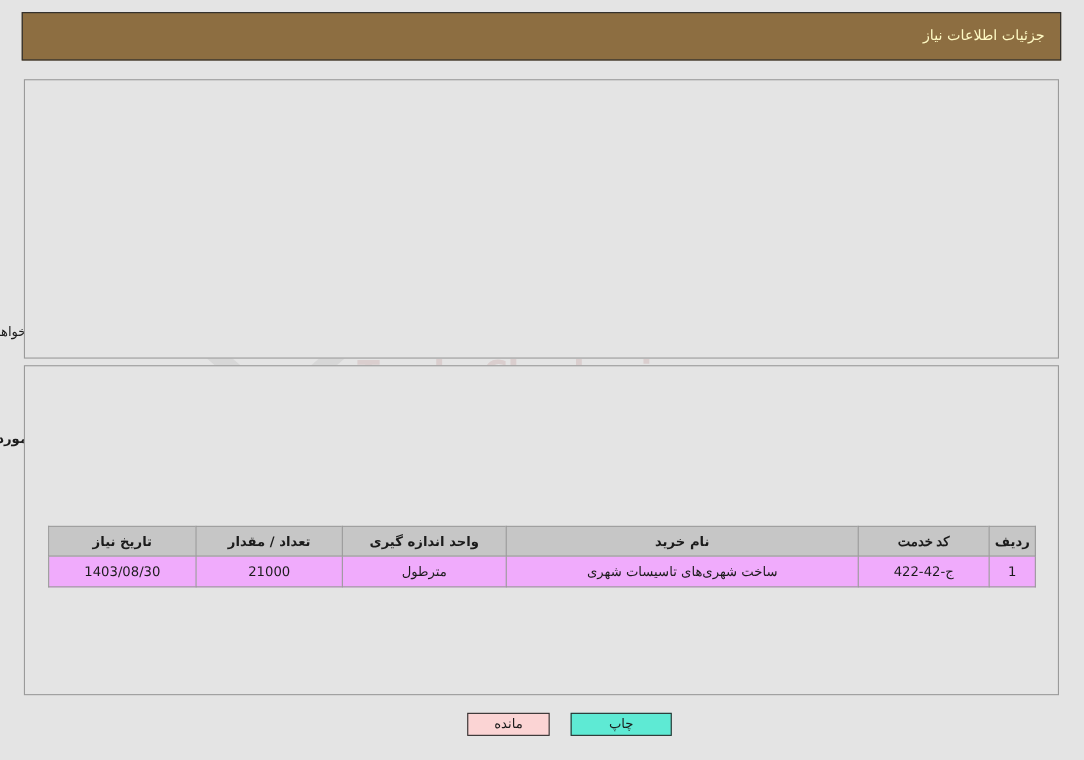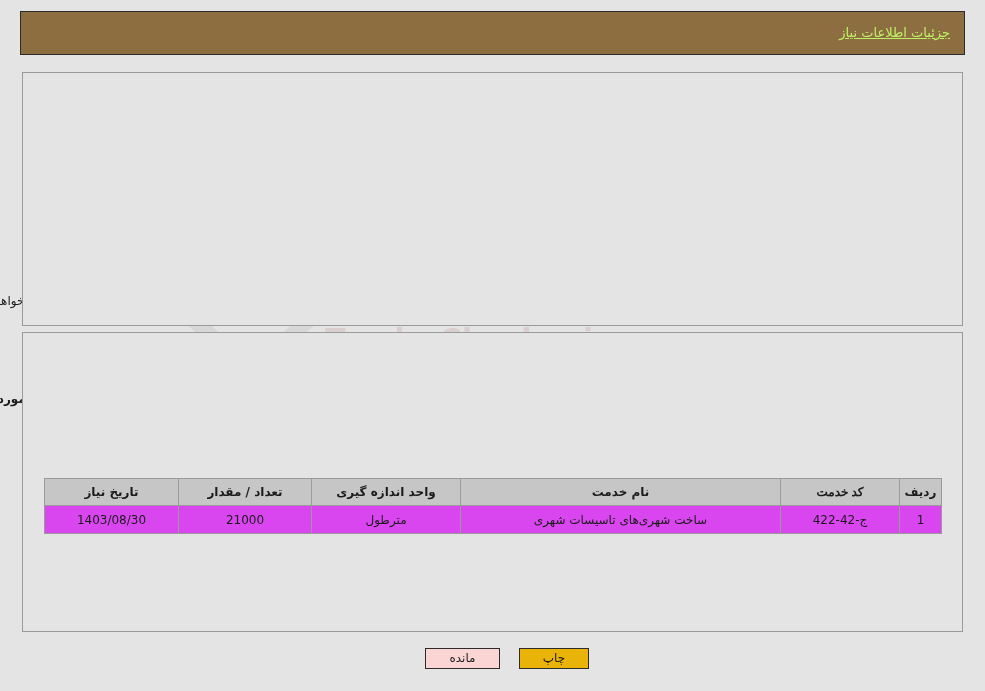--- a/index.html
+++ b/index.html
@@ -89,23 +89,22 @@
     height: 44px;
     background: #8d6e41;
     border: 1px solid #2b2b2b;
     box-sizing: border-box;
     z-index: 10;
   }
   .page-header .title {
     position: absolute;
     right: 14px;
     top: 13px;
-    color: #bef264;
+    color: #fef9c3;
     font-size: 13px;
-    text-decoration: underline;
   }
 
   
   .panel {
     position: absolute;
     border: 1px solid #9a9a9a;
     background: #e4e4e4;
     box-sizing: border-box;
     z-index: 10;
   }
@@ -242,21 +241,21 @@
     background: #c6c6c6;
     border: 1px solid #9a9a9a;
     font-weight: bold;
     height: 26px;
     color: #1b1b1b;
     text-align: center;
     padding: 0 4px;
     margin-top: 29px;
   }
   .tbl td {
-    background: #d946ef;
+    background: #f0abfc;
     border: 1px solid #9a9a9a;
     height: 27px;
     text-align: center;
     color: #1b1b1b;
     padding: 0 16px;
   }
 
   
   .btn {
     position: absolute;
@@ -264,21 +263,21 @@
     height: 21px;
     border: 1px solid #2b2b2b;
     font-size: 12px;
     font-family: "DejaVu Sans", "Liberation Sans", sans-serif;
     color: #1b1b1b;
     text-align: center;
     line-height: 19px;
     cursor: pointer;
     z-index: 12;
   }
-  #btn-print  { left: 519px; top: 648px; width: 70px; background: #eab308; text-align: center; }
+  #btn-print  { left: 519px; top: 648px; width: 92px; background: #5eead4; text-align: center; }
   #btn-back   { left: 425px; top: 648px; width: 75px; background: #fbd4d4; }
 </style>
 </head>
 <body>
 
 <div class="watermark">
   <div class="wm-shield"></div>
   <div class="wm-text">AnaTender.net</div>
   <div class="wm-arrow"></div>
   <div class="wm-text2">TenderChecker.ir</div>
@@ -349,21 +348,21 @@
 <div class="section-title" style="right:862px; top:392px;">اطلاعات خدمات مورد نیاز</div>
 
 <div class="section-title" style="right:862px; top:437px;">گروه خدمت:</div>
 <div class="ta" style="right:110px; top:434px; left:172px; height:21px; padding-top:2px;">ساختمان</div>
 
 <table class="tbl">
   <thead>
     <tr>
       <th style="width:33px;">ردیف</th>
       <th style="width:110px;font-family:Liberation Serif, serif;">کد خدمت</th>
-      <th>نام خدمت</th>
+      <th>نام خرید</th>
       <th style="width:140px;">واحد اندازه گیری</th>
       <th style="width:124px;">تعداد / مقدار</th>
       <th style="width:125px;">تاریخ نیاز</th>
     </tr>
   </thead>
   <tbody>
     <tr>
       <td>1</td>
       <td>ج-42-422</td>
       <td>ساخت شهری‌های تاسیسات شهری</td>

